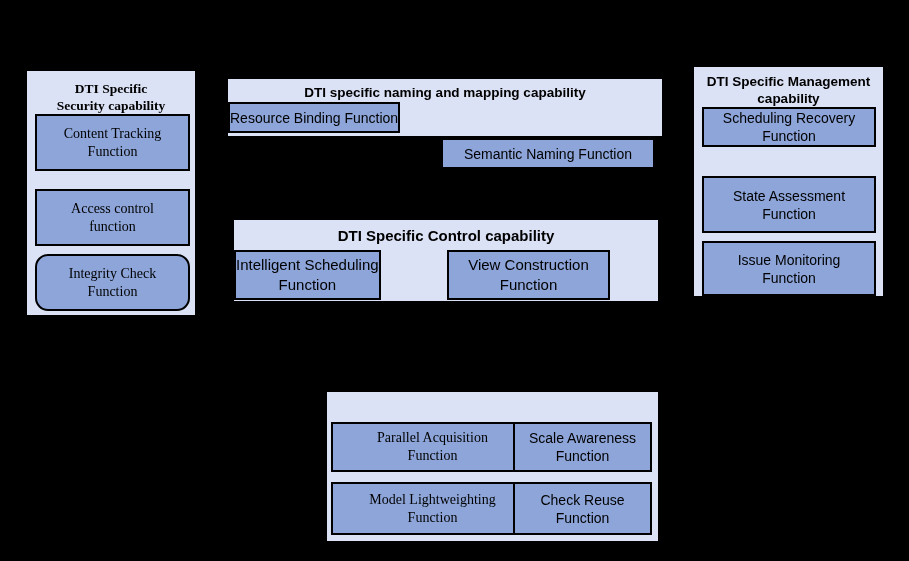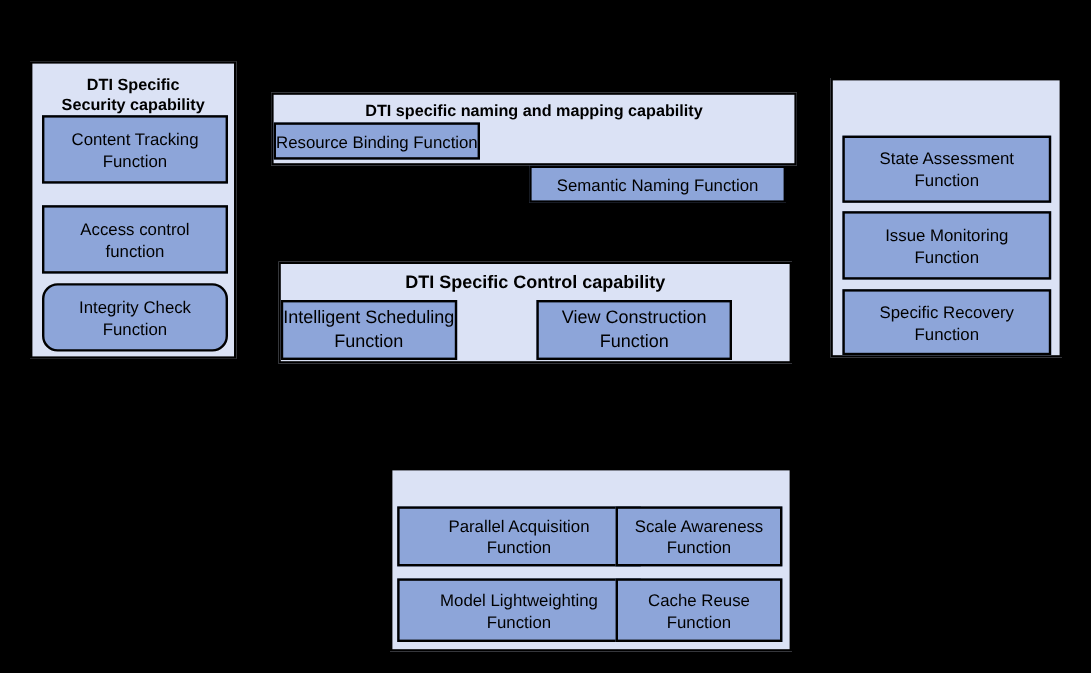--- a/index.html
+++ b/index.html
@@ -39,21 +39,21 @@
     align-items: center;
     justify-content: center;
     text-align: center;
     font-size: 14px;
     line-height: 18px;
     color: var(--text-color, #000000);
   }
   .fn .ln { display: block; }
 
   
-  #g-security { left: 25px; top: 51px; width: 172px; height: 248px; }
+  #g-security { left: 25px; top: 69px; width: 172px; height: 248px; font-family: Liberation Serif, serif; }
   #g-security .group-title { padding-top: 9px; }
   #g-security .fn { left: 8px; width: 155px; height: 57px; }
   #g-security .fn:nth-of-type(1) { top: 53px; }
   #g-security .fn:nth-of-type(2) { top: 118px; }
   #g-security .fn:nth-of-type(3) { top: 183px; border-radius: 13px; }
 
   
   #g-naming { left: 226px; top: 77px; width: 438px; height: 61px; }
   #g-naming .group-title { padding-top: 5px; }
   #g-naming .fn { top: 23px; height: 31px; }
@@ -73,21 +73,21 @@
   #g-control .group-title { font-size: 15px; padding-top: 7px; }
   #g-control .fn { top: 30px; height: 50px; font-size: 15px; line-height: 20px; }
   #g-control .fn:nth-of-type(1) { left: 4px; width: 202px; }
   #g-control .fn:nth-of-type(2) { left: 213px; width: 163px; }
 
   
   #g-data { left: 325px; top: 390px; width: 335px; height: 153px; }
   #g-data .group-title { padding-top: 6px; }
   #g-data .fn.r1 { top: 30px; height: 50px; }
   #g-data .fn.r2 { top: 90px; height: 53px; }
-  #g-data .fn.c1 { left: 4px; width: 203px; }
+  #g-data .fn.c1 { left: 4px; width: 203px; font-family: Liberation Serif, serif; }
   #g-data .fn.c2 { left: 186px; width: 139px; }
 </style>
 </head>
 <body style="background: rgb(0, 0, 0);">
 
 <div class="canvas">
 
   <section class="group" id="g-security">
     <div class="group-title">
       <span class="ln">DTI Specific</span>
@@ -113,30 +113,34 @@
     </div>
     <div class="fn">
       <span class="ln">Semantic Naming Function</span>
     </div>
     <div class="fn">
       <span class="ln">Resource Binding Function</span>
     </div>
   </section>
 
   <section class="group" id="g-management">
+    <div class="group-title">
+      <span class="ln">DTI Specific Management</span>
+      <span class="ln">capability</span>
+    </div>
     <div class="fn">
       <span class="ln">State Assessment</span>
       <span class="ln">Function</span>
     </div>
     <div class="fn">
       <span class="ln">Issue Monitoring</span>
       <span class="ln">Function</span>
     </div>
     <div class="fn">
-      <span class="ln">Specific Recovery</span>
+      <span class="ln">Scheduling Recovery</span>
       <span class="ln">Function</span>
     </div>
   </section>
 
   <section class="group" id="g-control">
     <div class="group-title">
       <span class="ln">DTI Specific Control capability</span>
     </div>
     <div class="fn">
       <span class="ln">View Construction</span>
@@ -155,18 +159,18 @@
     </div>
     <div class="fn r1 c2">
       <span class="ln">Scale Awareness</span>
       <span class="ln">Function</span>
     </div>
     <div class="fn r2 c1">
       <span class="ln">Model Lightweighting</span>
       <span class="ln">Function</span>
     </div>
     <div class="fn r2 c2">
-      <span class="ln">Cache Reuse</span>
+      <span class="ln">Check Reuse</span>
       <span class="ln">Function</span>
     </div>
   </section>
 
 </div>
 
 </body></html>

